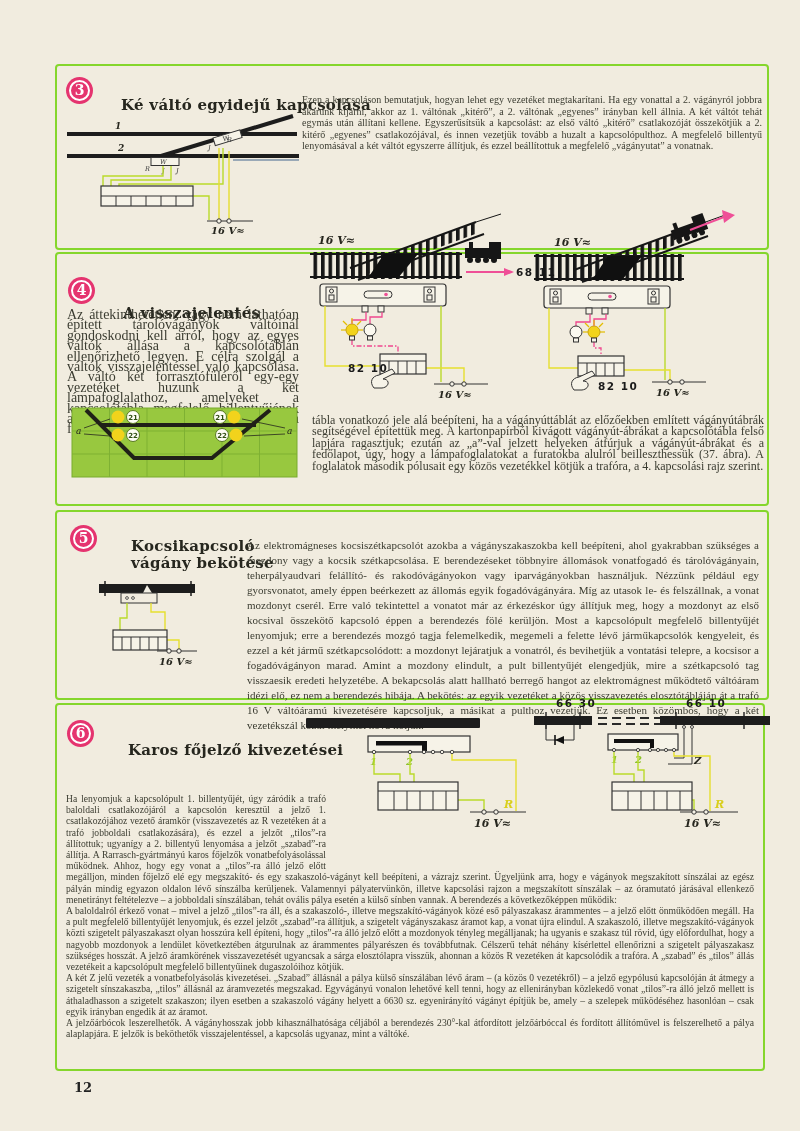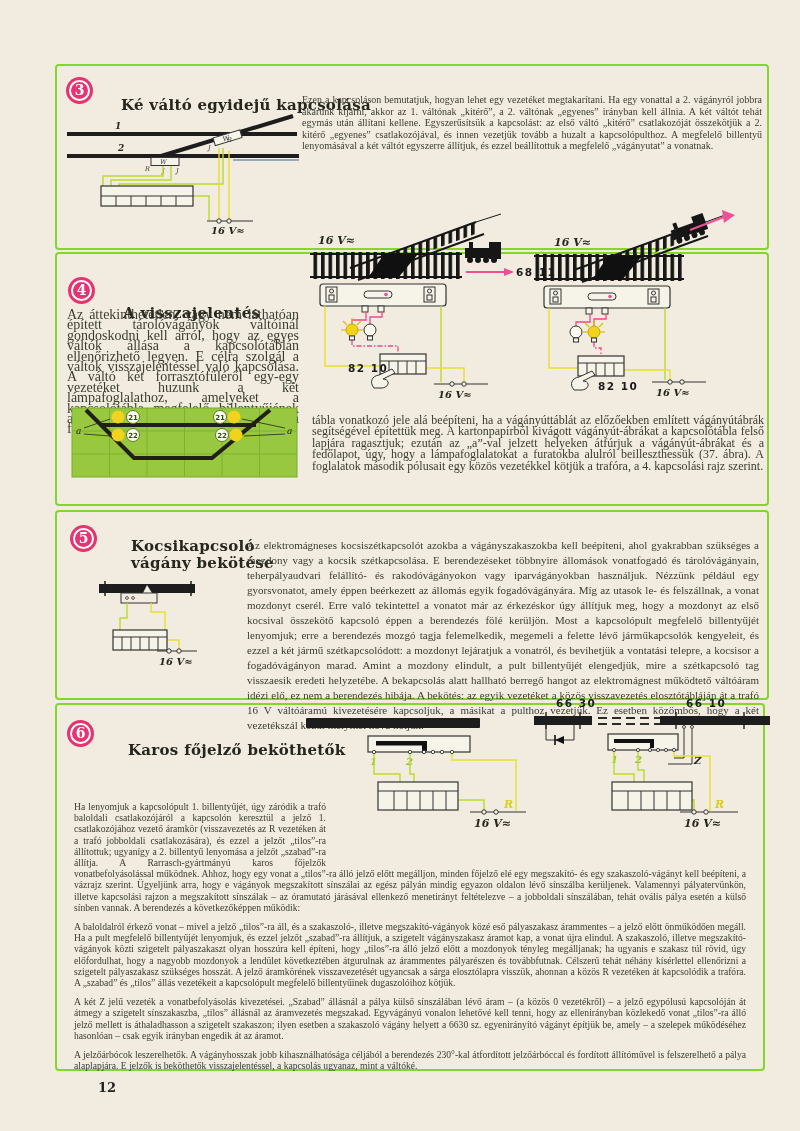--- a/index.html
+++ b/index.html
@@ -16,23 +16,23 @@
          font:bold 14px/17px "DejaVu Serif",serif;text-align:center;}
   .title{position:absolute;margin:16px;font-family:"DejaVu Serif",serif;font-weight:700;
          font-size:15px;color:#26261e;letter-spacing:.3px;}
   .body{position:absolute;margin:0;text-align:justify;color:#3b3c31;}
   .s3body{left:245px;top:28px;width:460px;font-size:10px;line-height:11.6px;font-family:Liberation Serif, serif;}
   .s4left{left:10px;top:56px;width:232px;font-size:14px;line-height:10.4px;}
   .s4right{left:255px;top:161px;width:452px;font-size:12px;line-height:11.4px;}
   .s5body{left:190px;top:26px;width:512px;font-size:11px;line-height:15px;}
   .s6head{height:82px;position:relative;}
   .s6spacer{float:right;width:428px;height:150px;}
-  .s6text p{margin:8px;font-size:9.6px;line-height:11.2px;text-align:justify;}
+  .s6text p{margin:0;font-size:9.6px;line-height:11.2px;text-align:justify;}
   .s5t{line-height:17px;}
-  .pageno{position:absolute;left:74px;top:1080px;font:bold 13px "DejaVu Serif",serif;color:#222;margin-left:24px;}
+  .pageno{position:absolute;left:74px;top:1080px;font:bold 13px "DejaVu Serif",serif;color:#222;}
   .overlay{position:absolute;z-index:3;}
   svg{overflow:visible;}
   .hand{font:italic bold 11px "DejaVu Serif",serif;fill:#26261e;}
   .hand10{font:italic bold 10px "DejaVu Serif",serif;fill:#26261e;}
   .part{font:bold 10.5px "DejaVu Sans",sans-serif;fill:#1a1a1a;letter-spacing:1.5px;}
   .sig{font:italic bold 10px "DejaVu Serif",serif;fill:#8fc32b;}
   .rl{font:italic bold 11px "DejaVu Serif",serif;fill:#d9cf1d;}
   .zl{font:italic bold 10px "DejaVu Serif",serif;fill:#26261e;}
   .pn{font:bold 7px "DejaVu Sans",sans-serif;fill:#2f4e12;text-anchor:middle;}
   .tj{font:italic 6.5px "DejaVu Serif",serif;fill:#3a3a3a;}
@@ -333,21 +333,21 @@
       </g>
     </svg>
 
     <p class="body s5body">Az elektromágneses kocsiszétkapcsolót azokba a vágányszakaszokba kell beépíteni, ahol gyakrabban szükséges a mozdony vagy a kocsik szétkapcsolása. E berendezéseket többnyire állomások vonatfogadó és tárolóvágányain, teherpályaudvari felállító- és rakodóvágányokon vagy iparvágányokban használjuk. Nézzünk például egy gyorsvonatot, amely éppen beérkezett az állomás egyik fogadóvágányára. Míg az utasok le- és felszállnak, a vonat mozdonyt cserél. Erre való tekintettel a vonatot már az érkezéskor úgy állítjuk meg, hogy a mozdonyt az első kocsival összekötő kapcsoló éppen a berendezés fölé kerüljön. Most a kapcsolópult megfelelő billentyűjét lenyomjuk; erre a berendezés mozgó tagja felemelkedik, megemeli a felette lévő járműkapcsolók kengyeleit, és ezzel a két jármű szétkapcsolódott: a mozdonyt lejáratjuk a vonatról, és bevihetjük a vontatási telepre, a kocsisor a fogadóvágányon marad. Amint a mozdony elindult, a pult billentyűjét elengedjük, mire a szétkapcsoló tag visszaesik eredeti helyzetébe. A bekapcsolás alatt hallható berregő hangot az elektromágnest működtető váltóáram idézi elő, ez nem a berendezés hibája. A bekötés: az egyik vezetéket a közös visszavezetés elosztótábláján át a trafó 16 V váltóáramú kivezetésére kapcsoljuk, a másikat a pulthoz vezetjük. Ez esetben közömbös, hogy a két vezetékszál közül melyiket hova kötjük.</p>
   </section>
 
   <section class="box" id="box6">
     <div class="s6spacer"></div>
     <div class="s6head s6-head" style="position:relative">
       <span class="badge" style="left:4px;top:12px">6</span>
-      <h2 class="title" style="left:46px;top:14px">Karos főjelző beköthetők</h2>
+      <h2 class="title" style="left:46px;top:14px">Karos főjelző kivezetései</h2>
     </div>
     <div class="s6text">
       <p>Ha lenyomjuk a kapcsolópult 1. billentyűjét, úgy záródik a trafó baloldali csatlakozójáról a kapcsolón keresztül a jelző 1. csatlakozójához vezető áramkör (visszavezetés az R vezetéken át a trafó jobboldali csatlakozására), és ezzel a jelzőt „tilos”-ra állítottuk; ugyanígy a 2. billentyű lenyomása a jelzőt „szabad”-ra állítja. A Rarrasch-gyártmányú karos főjelzők vonatbefolyásolással működnek. Ahhoz, hogy egy vonat a „tilos”-ra álló jelző előtt megálljon, minden főjelző elé egy megszakító- és egy szakaszoló-vágányt kell beépíteni, a vázrajz szerint. Ügyeljünk arra, hogy e vágányok megszakított sínszálai az egész pályán mindig egyazon oldalon lévő sínszálba kerüljenek. Valamennyi pályatervünkön, illetve kapcsolási rajzon a megszakított sínszálak – az óramutató járásával ellenkező menetirányt feltételezve – a jobboldali sínszálában, tehát ovális pálya esetén a külső sínben vannak. A berendezés a következőképpen működik:</p>
       <p>A baloldalról érkező vonat – mivel a jelző „tilos”-ra áll, és a szakaszoló-, illetve megszakító-vágányok közé eső pályaszakasz árammentes – a jelző előtt önműködően megáll. Ha a pult megfelelő billentyűjét lenyomjuk, és ezzel jelzőt „szabad”-ra állítjuk, a szigetelt vágányszakasz áramot kap, a vonat újra elindul. A szakaszoló, illetve megszakító-vágányok közti szigetelt pályaszakaszt olyan hosszúra kell építeni, hogy „tilos”-ra álló jelző előtt a mozdonyok tényleg megálljanak; ha ugyanis e szakasz túl rövid, úgy előfordulhat, hogy a nagyobb mozdonyok a lendület következtében átgurulnak az árammentes pályarészen és továbbfutnak. Célszerű tehát néhány kísérlettel ellenőrizni a szigetelt pályaszakasz szükséges hosszát. A jelző áramkörének visszavezetését ugyancsak a sárga elosztólapra visszük, ahonnan a közös R vezetéken át kapcsolódik a trafóra. A „szabad” és „tilos” állás vezetékeit a kapcsolópult megfelelő billentyűinek dugaszolóihoz kötjük.</p>
       <p>A két Z jelű vezeték a vonatbefolyásolás kivezetései. „Szabad” állásnál a pálya külső sínszálában lévő áram – (a közös 0 vezetékről) – a jelző egypólusú kapcsolóján át átmegy a szigetelt sínszakaszba, „tilos” állásnál az áramvezetés megszakad. Egyvágányú vonalon lehetővé kell tenni, hogy az ellenirányban közlekedő vonat „tilos”-ra álló jelző mellett is áthaladhasson a szigetelt szakaszon; ilyen esetben a szakaszoló vágány helyett a 6630 sz. egyenirányító vágányt építjük be, amely – a szelepek működéséhez hasonlóan – csak egyik irányban engedik át az áramot.</p>
       <p>A jelzőárbócok leszerelhetők. A vágányhosszak jobb kihasználhatósága céljából a berendezés 230°-kal átfordított jelzőárbóccal és fordított állítóművel is felszerelhető a pálya alaplapjára. E jelzők is beköthetők visszajelentéssel, a kapcsolás ugyanaz, mint a váltóké.</p>
     </div>
   </section>
 
   <svg class="overlay" width="232" height="124" style="left:306px;top:716px">

